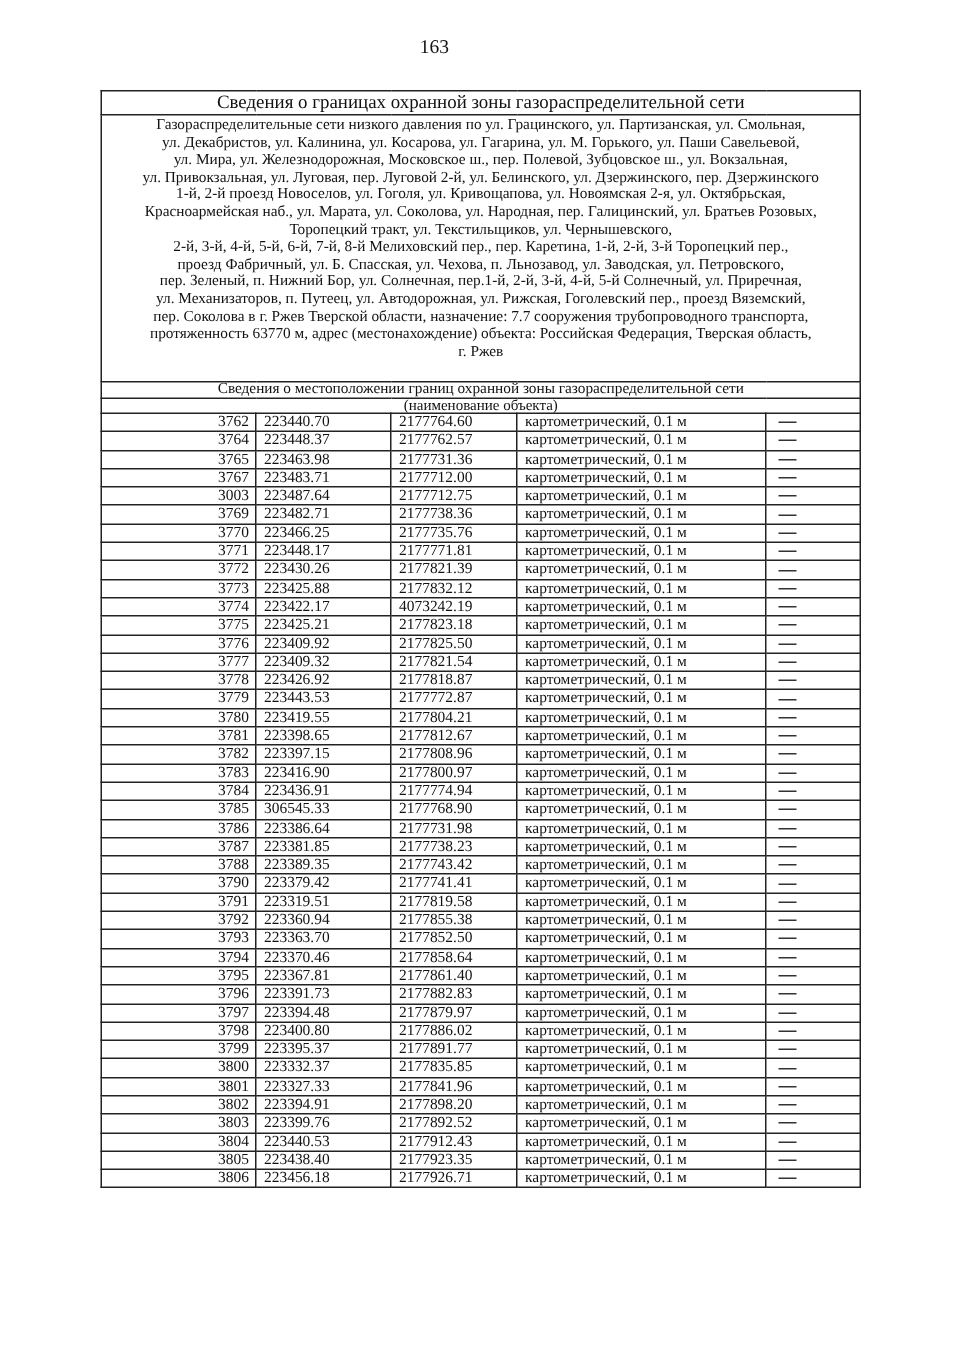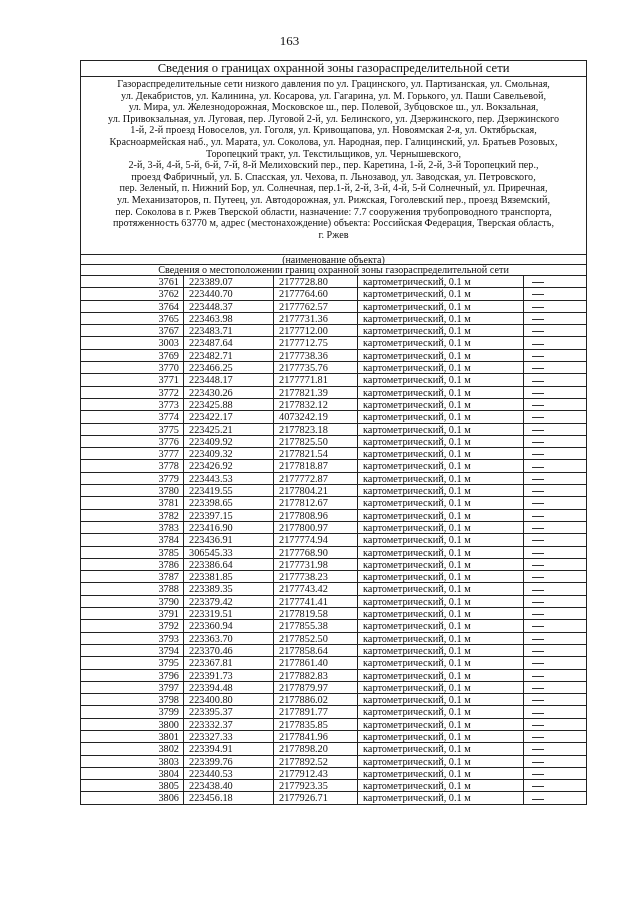--- a/index.html
+++ b/index.html
@@ -10,29 +10,29 @@
     body {
       width: 640px;
       height: 905px;
       position: relative;
       overflow: hidden;
       font-family: "Liberation Serif", "DejaVu Serif", serif;
       color: #111;
     }
     .page-number {
       position: absolute;
-      top: 33px;
+      top: 23px;
       left: 0;
       width: 579px;
       text-align: center;
       font-size: 13px;
     }
     .doc-table {
       position: absolute;
-      left: 80px;
+      left: 67px;
       top: 60px;
       width: 506px;
       border-collapse: collapse;
       table-layout: fixed;
     }
     .doc-table td {
       border: 1px solid #222;
       padding: 0;
       overflow: hidden;
       white-space: nowrap;
@@ -117,32 +117,25 @@
         <span class="desc-line">2-й, 3-й, 4-й, 5-й, 6-й, 7-й, 8-й Мелиховский пер., пер. Каретина, 1-й, 2-й, 3-й Торопецкий пер.,</span>
         <span class="desc-line">проезд Фабричный, ул. Б. Спасская, ул. Чехова, п. Льнозавод, ул. Заводская, ул. Петровского,</span>
         <span class="desc-line">пер. Зеленый, п. Нижний Бор, ул. Солнечная, пер.1-й, 2-й, 3-й, 4-й, 5-й Солнечный, ул. Приречная,</span>
         <span class="desc-line">ул. Механизаторов, п. Путеец, ул. Автодорожная, ул. Рижская, Гоголевский пер., проезд Вяземский,</span>
         <span class="desc-line">пер. Соколова в г. Ржев Тверской области, назначение: 7.7 сооружения трубопроводного транспорта,</span>
         <span class="desc-line">протяженность 63770 м, адрес (местонахождение) объекта: Российская Федерация, Тверская область,</span>
         <span class="desc-line underline">г. Ржев</span>
       </td>
     </tr>
     <tr>
+      <td colspan="5" class="section-cell">Сведения о местоположении границ охранной зоны газораспределительной сети</td>
+    </tr>
+    <tr>
       <td colspan="5" class="caption-cell">(наименование объекта)</td>
     </tr>
-    <tr>
-      <td colspan="5" class="section-cell">Сведения о местоположении границ охранной зоны газораспределительной сети</td>
-    </tr>
-  <tr class="row">
-        <td class="c-num">3761</td>
-        <td class="c-x">223389.07</td>
-        <td class="c-y">2177728.80</td>
-        <td class="c-method">картометрический, 0.1 м</td>
-        <td class="c-dash"><span class="dash" title="—"></span></td>
-      </tr>
       <tr class="row">
         <td class="c-num">3762</td>
         <td class="c-x">223440.70</td>
         <td class="c-y">2177764.60</td>
         <td class="c-method">картометрический, 0.1 м</td>
         <td class="c-dash"><span class="dash" title="—"></span></td>
       </tr>
       <tr class="row">
         <td class="c-num">3764</td>
         <td class="c-x">223448.37</td>

